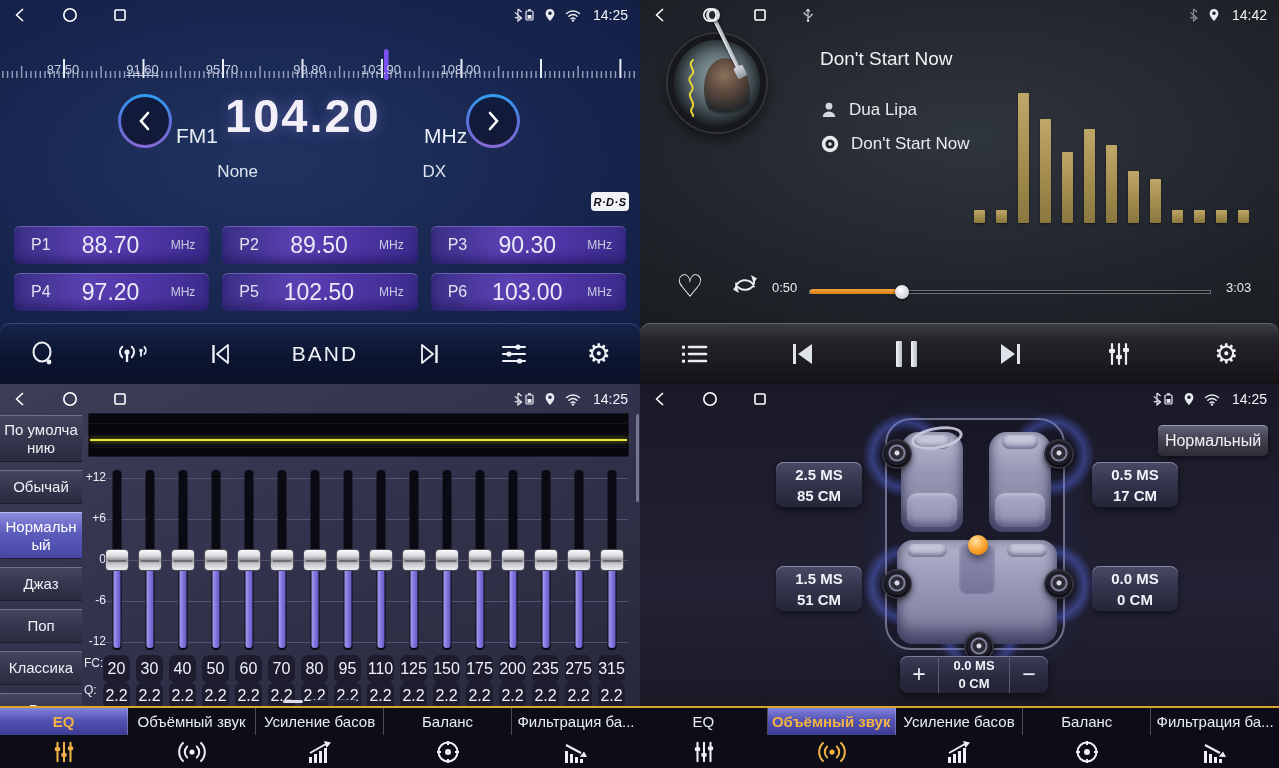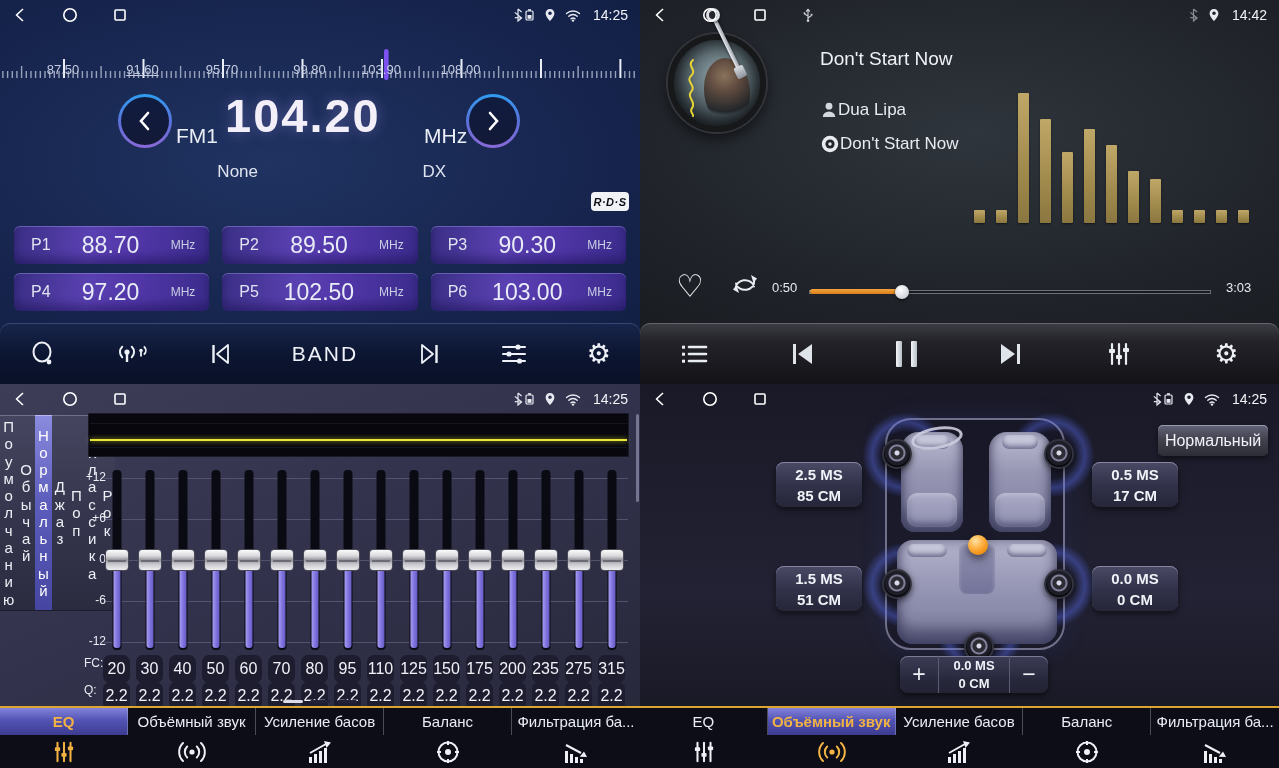--- a/index.html
+++ b/index.html
@@ -49,36 +49,36 @@
   
   .disc{position:absolute;left:28px;top:34px;width:98px;height:98px;border-radius:50%;
     background:radial-gradient(circle at 52% 42%, #93a7ab 0%, #64757b 35%, #39444a 62%, #20262a 82%, #141719 100%);
     border:6px solid #17181a;box-shadow:0 0 0 2px #33353a, 0 6px 14px rgba(0,0,0,.6), inset 0 0 18px rgba(0,0,0,.65)}
   .disc .sig{position:absolute;left:8px;top:16px;width:22px;height:62px}
   .silh{position:absolute;left:30px;top:18px;width:46px;height:64px;border-radius:46% 54% 40% 50%;background:radial-gradient(circle at 45% 28%, #8a6a4e 0%, #5c4132 30%, #1e2023 68%, transparent 75%);opacity:.85}
   .tonearm-pivot{position:absolute;left:66px;top:8px;width:14px;height:14px;border-radius:50%;background:#23262b;border:3px solid #dadde3;box-shadow:0 1px 3px rgba(0,0,0,.7)}
   .tonearm{position:absolute;left:72px;top:18px;width:4px;height:58px;background:linear-gradient(90deg,#eceff3,#9ba0a8);transform:rotate(-26deg);transform-origin:2px 0;border-radius:2px;box-shadow:0 1px 3px rgba(0,0,0,.6)}
   .tonearm::after{content:"";position:absolute;left:-3px;bottom:-8px;width:10px;height:12px;background:linear-gradient(180deg,#d7dbe1,#8d939c);border-radius:2px}
   .np-title{position:absolute;left:180px;top:48px;font-size:19px;color:#eef1f5}
-  .np-row{position:absolute;left:180px;display:flex;align-items:center;font-size:17px;color:#e7eaef}
+  .np-row{position:absolute;left:180px;display:flex;align-items:center;gap:11px;font-size:17px;color:#e7eaef}
   .spectrum{position:absolute;left:334px;top:78px;width:292px;height:145px;display:flex;align-items:flex-end;gap:11px}
   .sbar{width:11px;background:linear-gradient(180deg,#bfa768 0%,#a08a4b 60%,#8a7640 100%);border-radius:1px;box-shadow:0 1px 2px rgba(0,0,0,.5)}
   .heart{position:absolute;left:36px;top:268px;font-size:31px;color:#f0f2f6;background:none;border:none;cursor:pointer}
   .repeat-btn{position:absolute;left:90px;top:273px;background:none;border:none;cursor:pointer}
   .t-elapsed{position:absolute;left:132px;top:280px;font-size:13px;color:#e8ebf0}
   .t-total{position:absolute;left:586px;top:280px;font-size:13px;color:#e8ebf0}
   .progress{position:absolute;left:170px;top:285px;width:400px;height:14px;cursor:pointer}
   .progress .track{position:absolute;left:0;right:0;top:6px;height:2px;background:#191b1e;box-shadow:0 0 0 1px rgba(200,205,215,.45)}
   .progress .fill{position:absolute;left:0;top:4px;height:5px;background:linear-gradient(180deg,#f2a23e,#d97f17);border-radius:3px}
   .progress .knob{position:absolute;top:0;width:14px;height:14px;border-radius:50%;background:radial-gradient(circle at 40% 35%, #ffffff, #cfd3da 70%, #8d949e);box-shadow:0 1px 3px rgba(0,0,0,.7)}
   .pause-ic{display:flex;gap:9px}
   .pause-ic i{display:block;width:6px;height:26px;background:linear-gradient(90deg,#f3f5f8,#b9bfc8);border-radius:1px}
 
   
-  .eq-preset-list{position:absolute;left:0;top:31px;width:83px;display:flex;flex-direction:row;gap:0;padding-right:1px}
+  .eq-preset-list{position:absolute;left:0;top:31px;width:83px;display:flex;flex-direction:column;gap:8px;padding-right:1px}
   .eq-pre{min-height:34px;display:flex;align-items:center;justify-content:center;text-align:center;font-size:15px;color:#eef0f6;
     background:linear-gradient(180deg,#45455f 0%,#34344c 55%,#2b2b40 100%);border-top:1px solid #70708c;border-bottom:1px solid #1d1d2c;
     padding:2px 3px;word-break:break-all;line-height:1.15;cursor:pointer}
   .eq-pre.tall{min-height:47px}
   .eq-pre.sel{background:linear-gradient(180deg,#8a8ade 0%,#5c5cbc 45%,#4646a2 100%);border-top:1px solid #b8b8f0;color:#fff}
   .curve-box{position:absolute;left:88px;top:29px;width:541px;height:44px;background:#07070d;border-radius:2px;box-shadow:inset 0 0 0 1px #1a1a26}
   .curve-line{position:absolute;left:2px;right:2px;top:26px;height:2px;background:#e8e636;box-shadow:0 0 5px rgba(230,230,60,.8)}
   .curve-stripe{position:absolute;left:2px;right:2px;height:1px;background:#15151f}
   .db-label{position:absolute;width:24px;text-align:right;font-size:12px;color:#eceef6}
   .db-line{position:absolute;left:104px;width:524px;height:1px;background:#53536f}

